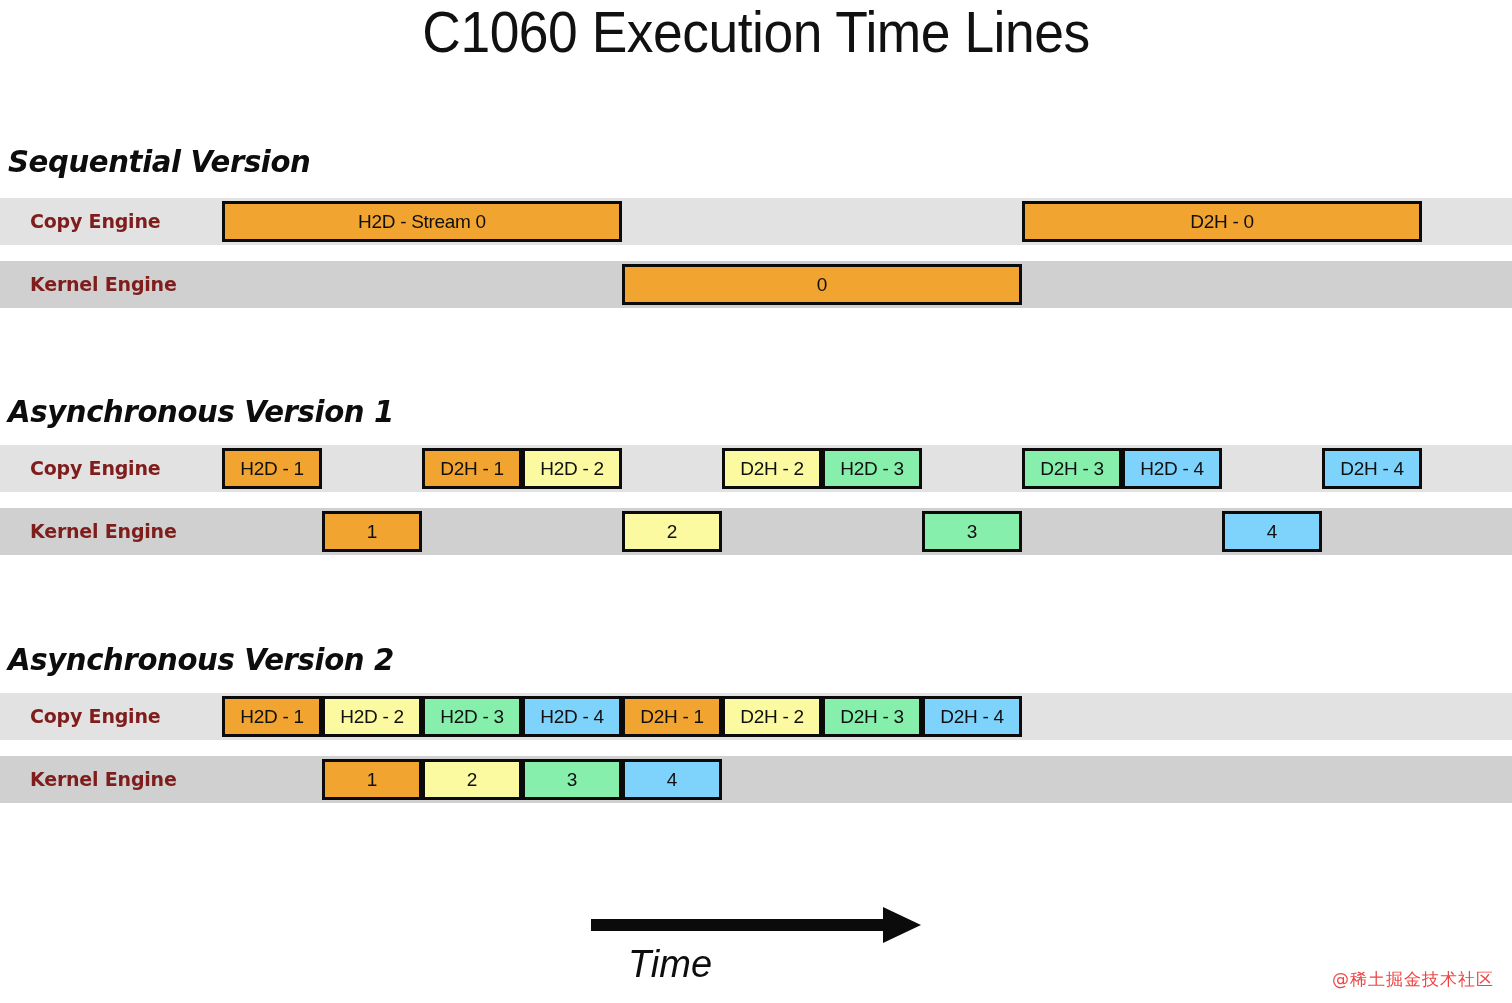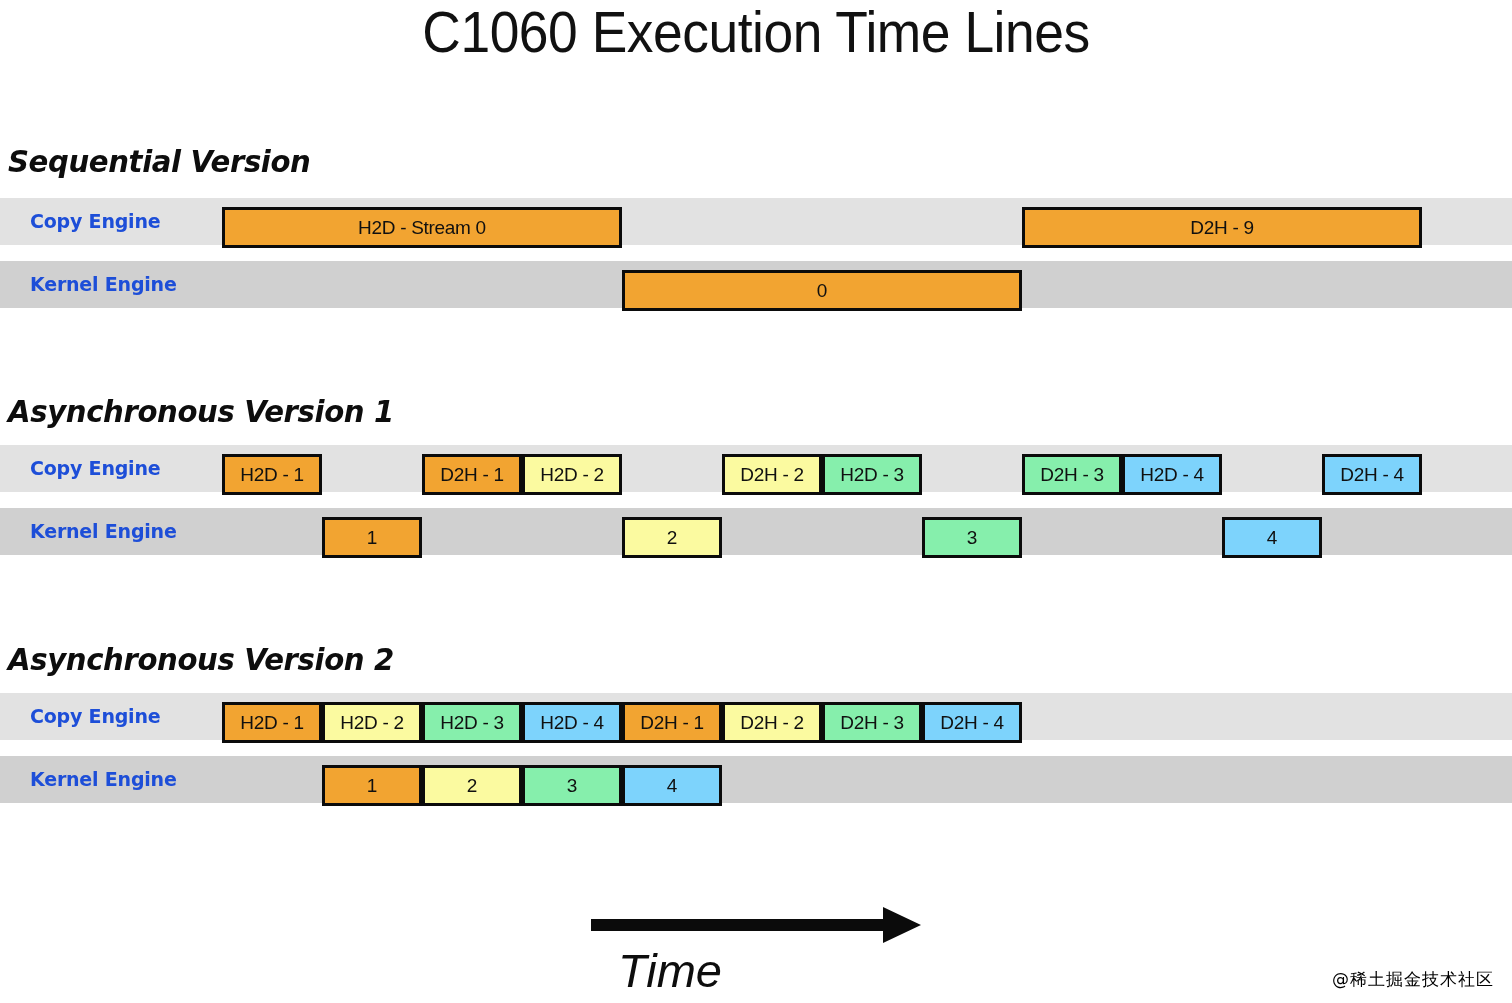--- a/index.html
+++ b/index.html
@@ -54,29 +54,29 @@
   .row-kernel { top: 47px; background: #d0d0d0; margin-top: 16px; }
 
   .row-label {
     position: absolute;
     left: 30px; top: 0;
     height: 48px;
     line-height: 47px;
     font-family: "DejaVu Sans", "Liberation Sans", sans-serif;
     font-size: 19px;
     font-weight: 700;
-    color: #1d4ed8;
+    color: #7f1d1d;
     letter-spacing: -0.2px;
     white-space: nowrap;
   }
 
   
   .blk {
     position: absolute;
-    top: 9px;
+    top: 3px;
     height: 41px;
     box-sizing: border-box;
     border: 3px solid #0b0b0b;
     display: flex;
     align-items: center;
     justify-content: center;
     font-family: "Liberation Sans", "DejaVu Sans", sans-serif;
     font-size: 19px;
     font-weight: 400;
     color: #101010;
@@ -90,50 +90,50 @@
   .c-blue   { background: #7dd3fc; }
 
   
   .time-wrap { position: absolute; left: 0; width: 1512px; }
   .arrow-svg { position: absolute; }
   .time-label {
     position: absolute;
     width: 1340px;
     text-align: center;
     font-family: "Liberation Sans", "DejaVu Sans", sans-serif;
-    font-size: 47px;
+    font-size: 38px;
     font-style: italic;
     font-weight: 400;
     color: #0d0d0d;
   }
 
   
   .watermark {
     position: absolute;
     right: 18px; bottom: 12px;
     font-family: "DejaVu Sans", sans-serif;
     font-size: 17px;
-    color: #000000;
+    color: #ef4444;
     letter-spacing: 1px;
     white-space: nowrap;
   }
 </style>
 </head>
 <body>
 
 <div class="page-title">C1060 Execution Time Lines</div>
 
 <div id="sections-root">
     <div class="section">
       <div class="section-heading" style="top: 143px;">Sequential Version</div>
       <div class="band" style="top: 198px;">
         <div class="row row-copy">
           <div class="row-label">Copy Engine</div>
           <div class="blk c-orange" style="left: 222px; width: 400px;">H2D - Stream 0</div>
-          <div class="blk c-orange" style="left: 1022px; width: 400px;">D2H - 9</div>
+          <div class="blk c-orange" style="left: 1022px; width: 400px;">D2H - 0</div>
         </div>
         <div class="row row-kernel">
           <div class="row-label">Kernel Engine</div>
           <div class="blk c-orange" style="left: 622px; width: 400px;">0</div>
         </div>
       </div>
     </div>
     <div class="section">
       <div class="section-heading" style="top: 393px;">Asynchronous Version 1</div>
       <div class="band" style="top: 445px;">

